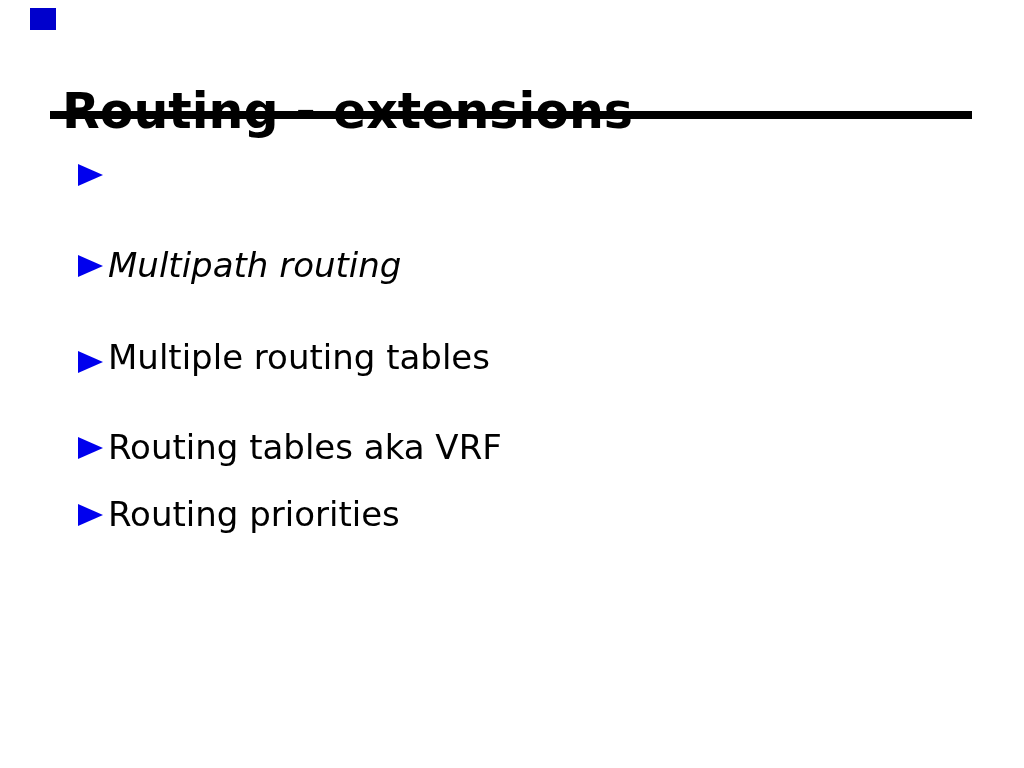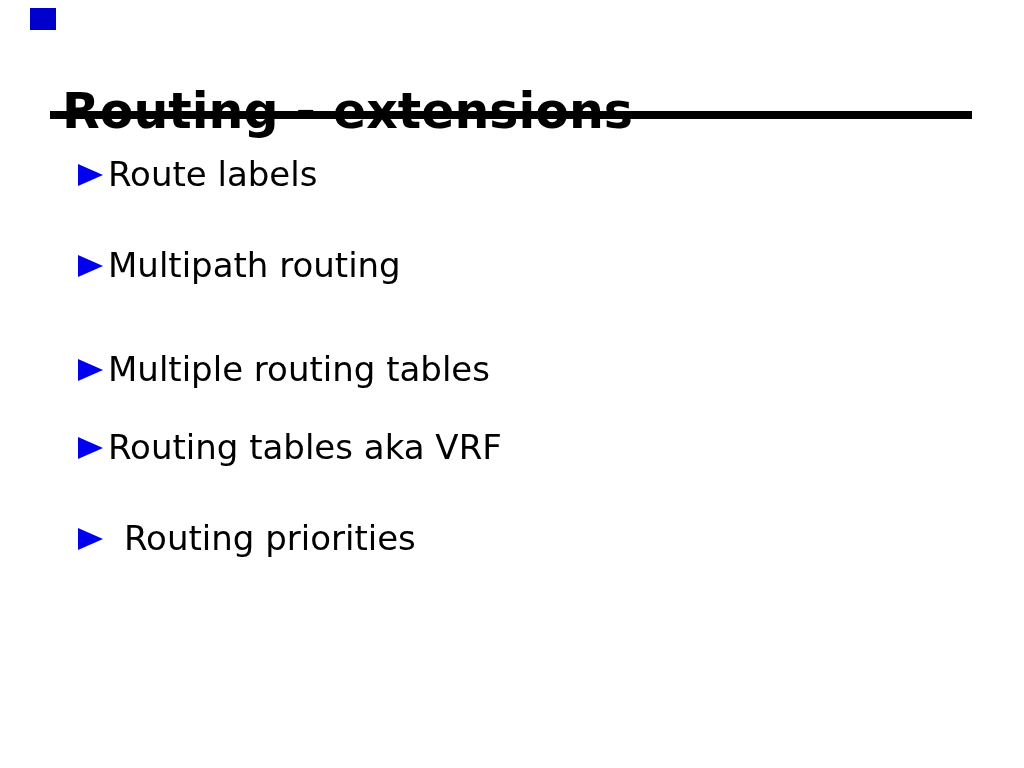--- a/index.html
+++ b/index.html
@@ -49,24 +49,24 @@
   .bullet-item {
     position: absolute;
     left: 78px;
     display: flex;
     align-items: flex-start;
     font-size: 34px;
     line-height: 40px;
     white-space: nowrap;
   }
   .bullet-item:nth-child(1) { top: 154px; }
-  .bullet-item:nth-child(2) { top: 245px; }
-  .bullet-item:nth-child(3) { top: 349px; }
+  .bullet-item:nth-child(2) { top: 245px; font-style: italic; }
+  .bullet-item:nth-child(3) { top: 337px; align-items: center; }
   .bullet-item:nth-child(4) { top: 427px; }
-  .bullet-item:nth-child(5) { top: 518px; gap: 16px; }
+  .bullet-item:nth-child(5) { top: 494px; }
   .tri {
     width: 0;
     height: 0;
     border-left: 25px solid #0000ee;
     border-top: 11px solid transparent;
     border-bottom: 11px solid transparent;
     margin-top: 10px;
     margin-right: 5px;
     flex: 0 0 auto;
   }
@@ -81,21 +81,20 @@
 
   <div class="corner-square"></div>
 
   <h1 class="slide-title">Routing - extensions</h1>
 
   <div class="title-rule"></div>
 
   <ul class="bullet-list">
     <li class="bullet-item">
       <span class="tri"></span>
-      <span class="bullet-label">Route labels</span>
     </li>
     <li class="bullet-item">
       <span class="tri"></span>
       <span class="bullet-label">Multipath routing</span>
     </li>
     <li class="bullet-item">
       <span class="tri"></span>
       <span class="bullet-label">Multiple routing tables</span>
     </li>
     <li class="bullet-item">

